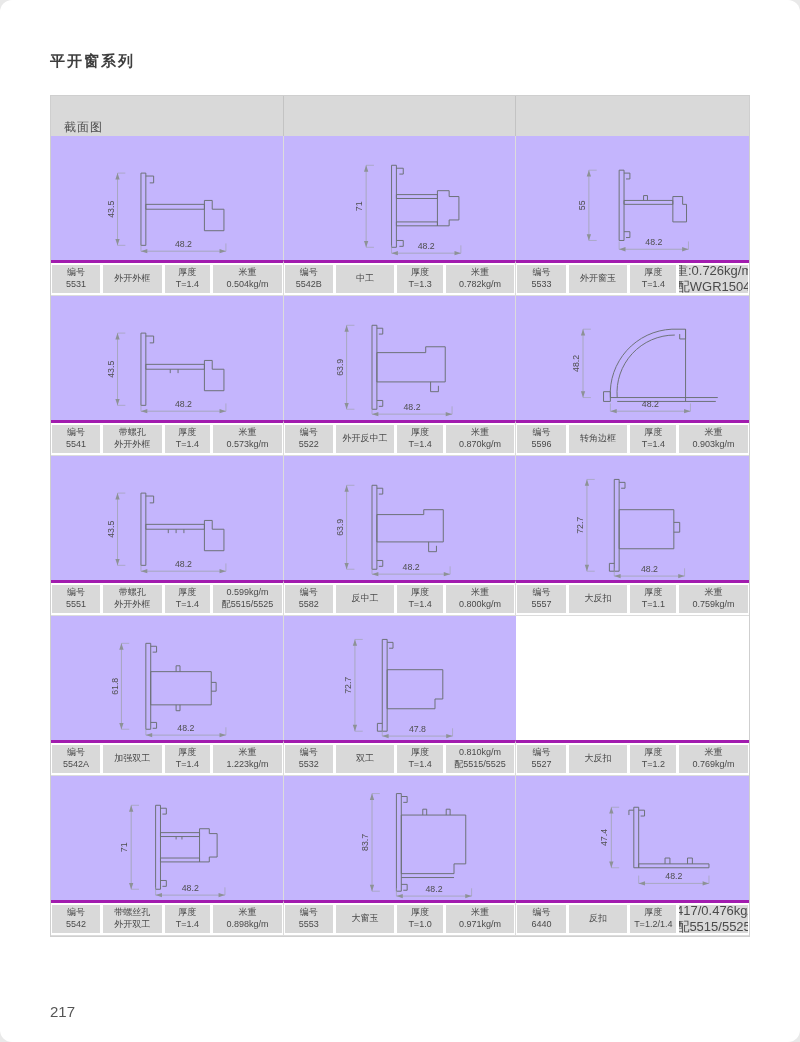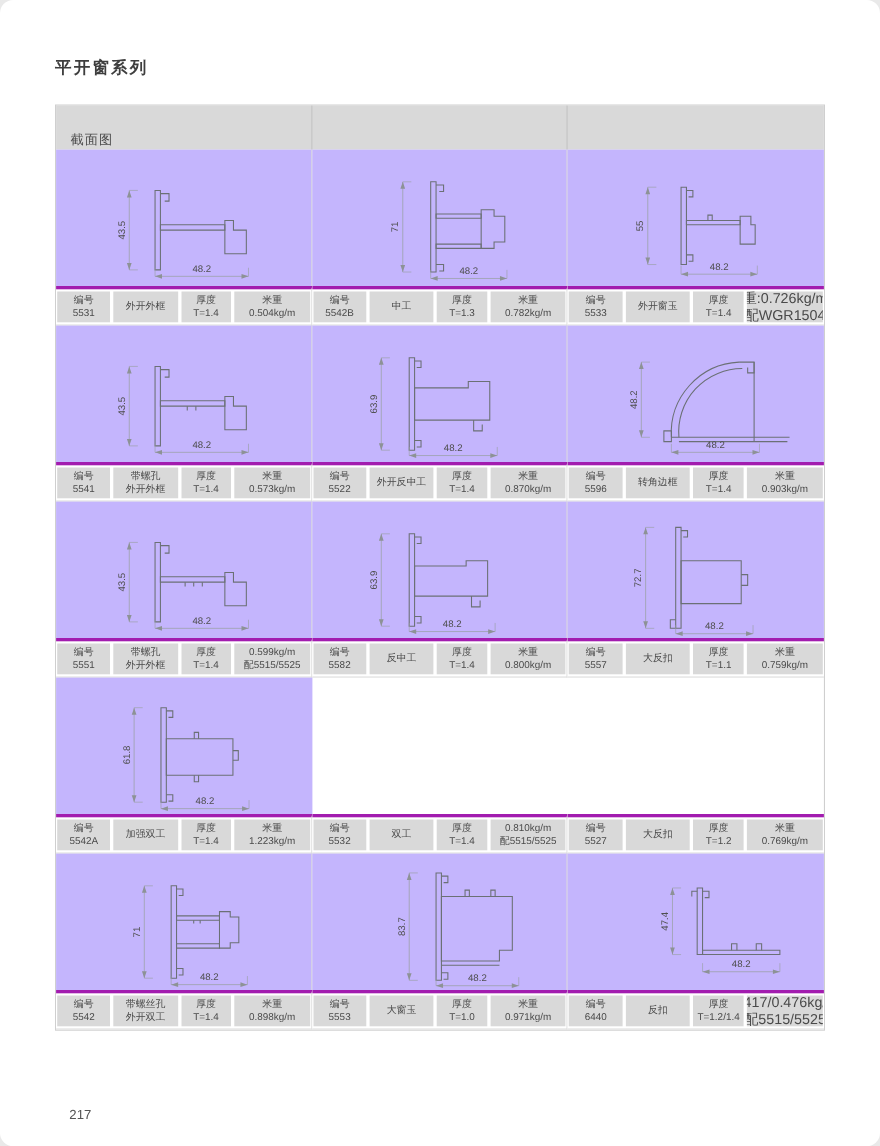--- a/index.html
+++ b/index.html
@@ -18,21 +18,21 @@
   .irow .icell:last-child{border-right:none;}
   .sub{background:#d9d9d9;display:flex;flex-direction:column;justify-content:center;align-items:center;text-align:center;font-size:9px;color:#4a4a4a;line-height:1.3;white-space:pre-line;overflow:hidden;}
   .s-code{flex:.95}.s-name{flex:1.15}.s-th{flex:.9}.s-wt{flex:1.35}
   .sm{font-size:13px;line-height:1.25;}
   .diag{width:100%;height:100%;display:block;}
   .pf{fill:none;stroke:#6b7075;stroke-width:1;}
   .dim{fill:none;stroke:#9aa0a4;stroke-width:.7;}
   .ext{fill:none;stroke:#9aa0a4;stroke-width:.6;}
   .arw{fill:#8d9296;stroke:none;}
   .dt{font-family:"Liberation Sans",sans-serif;font-size:9px;fill:#4f4f4f;}
-  .page-number{position:absolute;left:63px;bottom:22px;font-size:12px;color:#555;}
+  .page-number{position:absolute;left:50px;bottom:22px;font-size:15px;color:#555;}
 </style>
 </head>
 <body>
 
 <div class="card">
   <div class="content">
     <h1 class="page-title">平开窗系列</h1>
 
     <div class="table">
 
@@ -296,20 +296,36 @@
           <path d="M70 28 V116" class="dim"></path>
               <path d="M70 28 h8 M70 116 h8" class="ext"></path>
               <path d="M70 28 l-2.2 6.5 h4.4 Z M70 116 l-2.2 -6.5 h4.4 Z" class="arw"></path>
               <path d="M95 122 H177" class="dim"></path>
               <path d="M95 122 v-8 M177 122 v-8" class="ext"></path>
               <path d="M95 122 l6.5 -2.2 v4.4 Z M177 122 l-6.5 -2.2 v4.4 Z" class="arw"></path>
               <text x="66" y="72" class="dt" transform="rotate(-90 66 72)" text-anchor="middle">61.8</text>
               <text x="136" y="118" class="dt" text-anchor="middle">48.2</text>
             </svg>
         </div>
+        <div class="dcell">
+          <svg class="diag" viewBox="0 0 233 127">
+            <path class="pf" d="M98,24 h5 v94 h-5 z"></path>
+              <path class="pf" d="M103,27 h6 v6 h-4"></path>
+            <path class="pf" d="M103,55 h57 v30 h-8 v10 h-49 z"></path>
+            <path class="pf" d="M98,110 h-5 v8 h5"></path>
+          <path d="M70 24 V118" class="dim"></path>
+              <path d="M70 24 h8 M70 118 h8" class="ext"></path>
+              <path d="M70 24 l-2.2 6.5 h4.4 Z M70 118 l-2.2 -6.5 h4.4 Z" class="arw"></path>
+              <path d="M98 123 H170" class="dim"></path>
+              <path d="M98 123 v-8 M170 123 v-8" class="ext"></path>
+              <path d="M98 123 l6.5 -2.2 v4.4 Z M170 123 l-6.5 -2.2 v4.4 Z" class="arw"></path>
+              <text x="66" y="71" class="dt" transform="rotate(-90 66 71)" text-anchor="middle">72.7</text>
+              <text x="134" y="119" class="dt" text-anchor="middle">47.8</text>
+            </svg>
+        </div>
       </div>
 
       <div class="row irow">
         <div class="icell">
           <div class="sub s-code"><div>编号</div><div>5542A</div></div>
           <div class="sub s-name">加强双工</div>
           <div class="sub s-th"><div>厚度</div><div>T=1.4</div></div>
           <div class="sub s-wt">米重
 1.223kg/m</div>
         </div>

